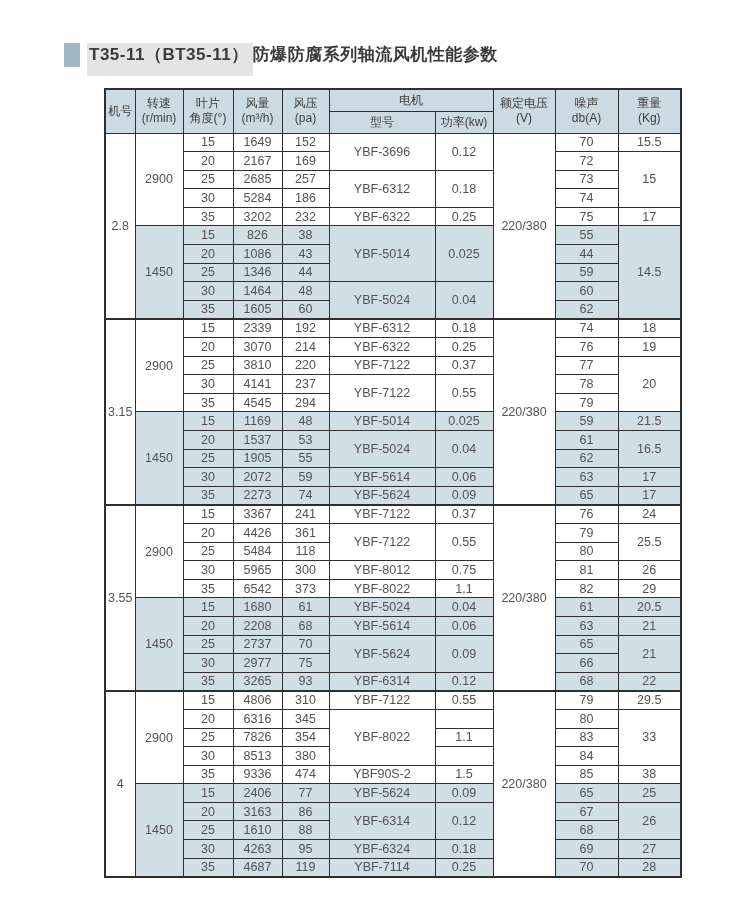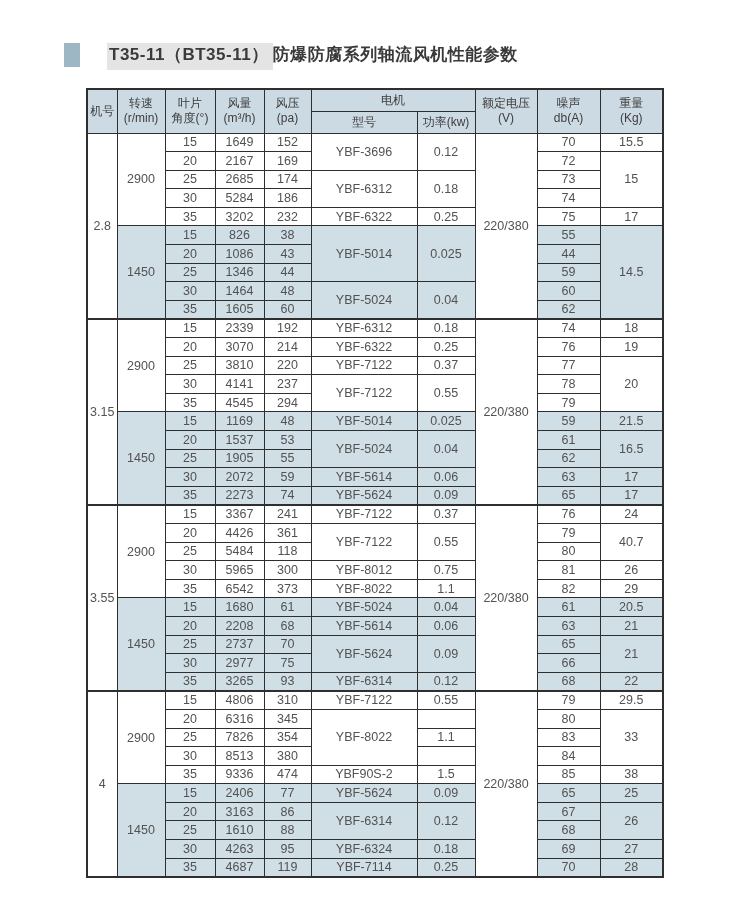--- a/index.html
+++ b/index.html
@@ -23,24 +23,24 @@
   }
   .bullet{
     width:16px;height:24px;align-self:center;
     background:var(--bullet-color);
     margin-right:7px;flex:0 0 auto;
   }
   .title{
     margin:0;font-size:17px;font-weight:bold;color:#3a3a3a;
     line-height:26px;letter-spacing:0.5px;white-space:nowrap;
   }
-  .title-strip{background:var(--strip-color);padding:2px 4px 6px 2px;margin-left:20px;}
+  .title-strip{background:var(--strip-color);padding:2px 4px 12px 2px;}
 
   table.spec{
-    position:absolute;left:86px;top:88px;
+    position:absolute;left:104px;top:88px;
     border-collapse:collapse;table-layout:fixed;
     width:576px;
     border:2px solid var(--border-color);
   }
   .spec th,.spec td{
     border:1px solid var(--border-color);
     text-align:center;vertical-align:middle;
     padding:0;overflow:hidden;white-space:nowrap;
   }
   .spec thead th{
@@ -111,21 +111,21 @@
         <tr>
           <td>20</td>
           <td>2167</td>
           <td>169</td>
           <td>72</td>
           <td rowspan="3">15</td>
         </tr>
         <tr>
           <td>25</td>
           <td>2685</td>
-          <td>174</td>
+          <td>257</td>
           <td rowspan="2">YBF-6312</td>
           <td rowspan="2">0.18</td>
           <td>73</td>
         </tr>
         <tr>
           <td>30</td>
           <td>5284</td>
           <td>186</td>
           <td>74</td>
         </tr>
@@ -273,21 +273,21 @@
           <td>76</td>
           <td>24</td>
         </tr>
         <tr>
           <td>20</td>
           <td>4426</td>
           <td>361</td>
           <td rowspan="2">YBF-7122</td>
           <td rowspan="2">0.55</td>
           <td>79</td>
-          <td rowspan="2">40.7</td>
+          <td rowspan="2">25.5</td>
         </tr>
         <tr>
           <td>25</td>
           <td>5484</td>
           <td>118</td>
           <td>80</td>
         </tr>
         <tr>
           <td>30</td>
           <td>5965</td>

